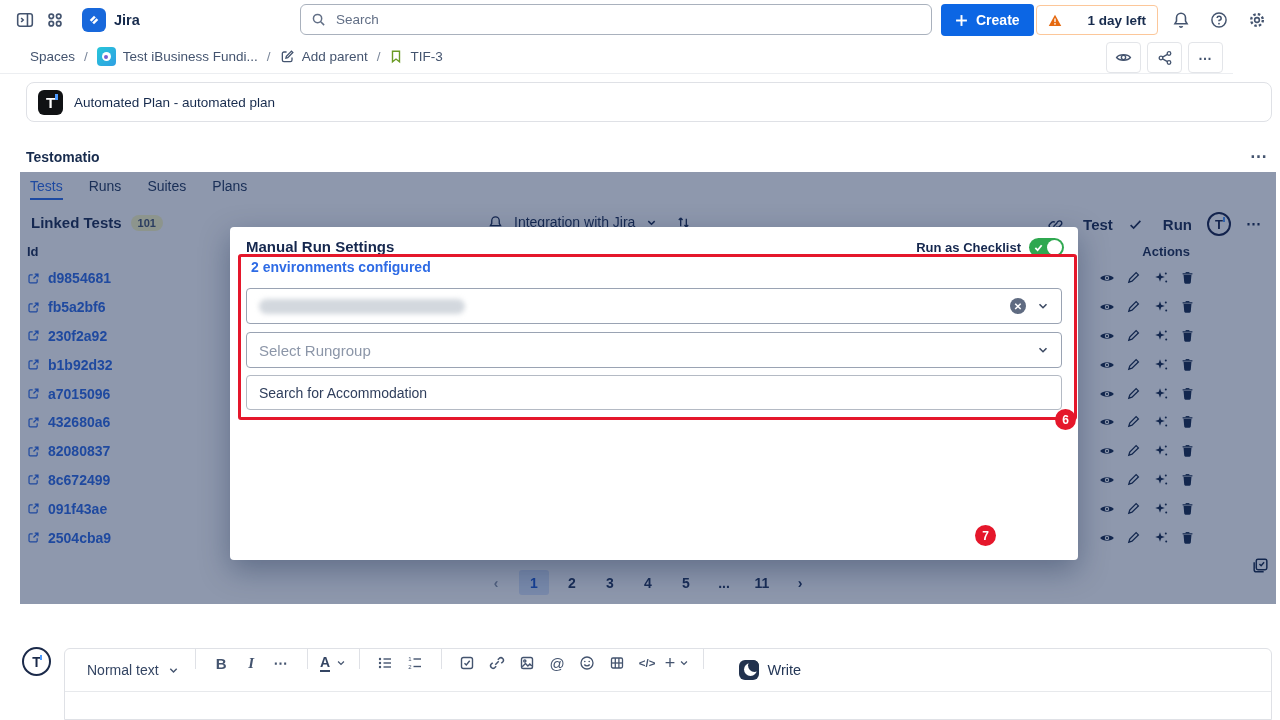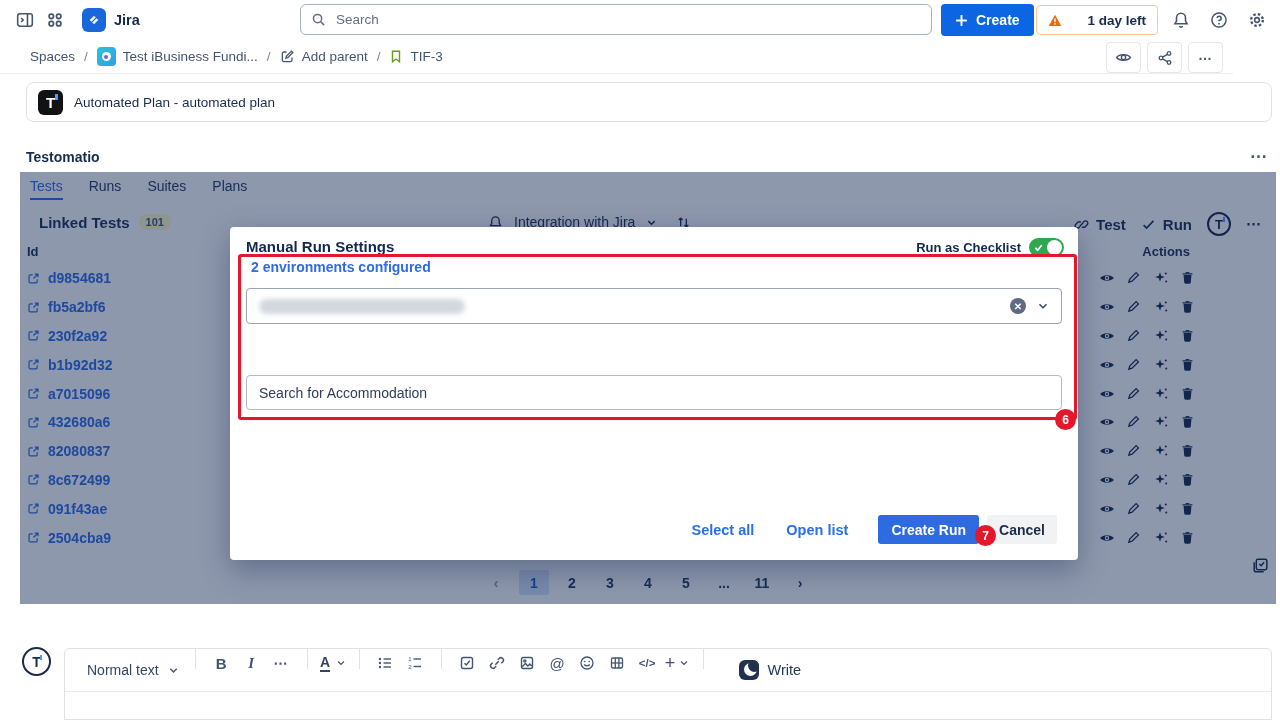--- a/index.html
+++ b/index.html
@@ -32,25 +32,25 @@
   .tlogo::after{content:"";position:absolute;right:5px;top:4px;width:3px;height:6px;background:#4c9aff}
   #smartlink-title{font-size:13.5px;color:#172b4d}
   
   #widget-heading{position:absolute;left:26px;top:149px;font-size:14px;font-weight:700;color:#172b4d}
   #widget-more{position:absolute;right:12px;top:146px;font-size:17px;font-weight:700;color:#44546f;letter-spacing:1px;cursor:pointer}
   
   #widget{position:absolute;left:20px;top:172px;width:1256px;height:432px;background:#fff}
   #tabs{display:flex;gap:26px;padding:6px 0 0 10px;font-size:14px;height:28px;box-sizing:border-box}
   .tab{color:#243a5e;padding-bottom:4px;cursor:pointer}
   .tab.active{color:#2d6ce8;border-bottom:2px solid #2d6ce8;font-weight:500}
-  #linked{position:absolute;left:19px;top:42px;display:flex;align-items:flex-start;gap:9px;font-size:15px;font-weight:700;color:#1c2d52}
+  #linked{position:absolute;left:11px;top:42px;display:flex;align-items:center;gap:9px;font-size:15px;font-weight:700;color:#1c2d52}
   .count-badge{background:#fef9c3;border-radius:9px;font-size:11px;font-weight:700;color:#44546f;padding:2px 7px}
   #integration{position:absolute;left:468px;top:42px;display:flex;align-items:center;gap:11px;color:#1c2d52;font-size:14px;font-weight:500;cursor:pointer}
   #w-actions{position:absolute;right:14px;top:40px;display:flex;align-items:center;gap:15px;color:#1c2d52;font-size:15px;font-weight:600}
-  .w-act{display:flex;align-items:center;gap:7px;cursor:pointer}
+  .w-act{display:flex;align-items:center;gap:20px;cursor:pointer}
   .tcircle{width:24px;height:24px;border:2px solid #17234a;border-radius:50%;display:flex;align-items:center;justify-content:center;font-weight:800;font-size:13px;color:#17234a;position:relative;box-sizing:border-box}
   .tcircle::after{content:"";position:absolute;right:4px;top:3px;width:2px;height:5px;background:#4c9aff}
   #id-header{position:absolute;left:7px;top:72px;font-size:13px;font-weight:700;color:#1c2d52}
   #actions-header{position:absolute;right:86px;top:72px;font-size:13px;font-weight:700;color:#1c2d52}
   #trows{position:absolute;left:7px;right:0;top:92px}
   .trow{height:28.8px;display:flex;align-items:center;position:relative}
   .tid{display:flex;align-items:center;gap:8px;color:#2e6be5;font-weight:700;font-size:14px;cursor:pointer}
   .tacts{position:absolute;right:80px;display:flex;gap:11px}
   .act{width:16px;height:16px;color:#172b4d;cursor:pointer}
   #copycheck{position:absolute;right:6px;top:384px;color:#172b4d;cursor:pointer}
@@ -707,31 +707,31 @@
   <div id="env-link">2 environments configured</div>
 
   <div class="m-field" id="env-select">
     <span class="blur-pill"></span>
     <span id="env-clear">✕</span>
     <svg class="chev" width="12" height="12" viewBox="0 0 12 12" fill="none" stroke="currentColor" stroke-width="1.6">
         <path d="M2.5 4.2 6 7.7l3.5-3.5"></path>
       </svg>
   </div>
 
+  <div class="m-field" id="rungroup-select">
+    <span id="rungroup-ph">Select Rungroup</span>
+    <svg class="chev" style="margin-left:auto" width="12" height="12" viewBox="0 0 12 12" fill="none" stroke="currentColor" stroke-width="1.6">
+        <path d="M2.5 4.2 6 7.7l3.5-3.5"></path>
+      </svg>
+  </div>
 
   <div class="m-field" id="search-field">
     <span id="search-text">Search for Accommodation</span>
   </div>
 
-  <div id="modal-footer">
-    <span class="m-link" id="select-all">Select all</span>
-    <span class="m-link" id="open-list">Open list</span>
-    <button id="create-run">Create Run</button>
-    <button id="cancel-btn">Cancel</button>
-  </div>
 </div>
 
 <div class="num-badge" id="badge6">6</div>
 <div class="num-badge" id="badge7">7</div>
 
 <div id="editor-logo">
     <span>T</span>
   </div>
 
 <div id="editor-box">

